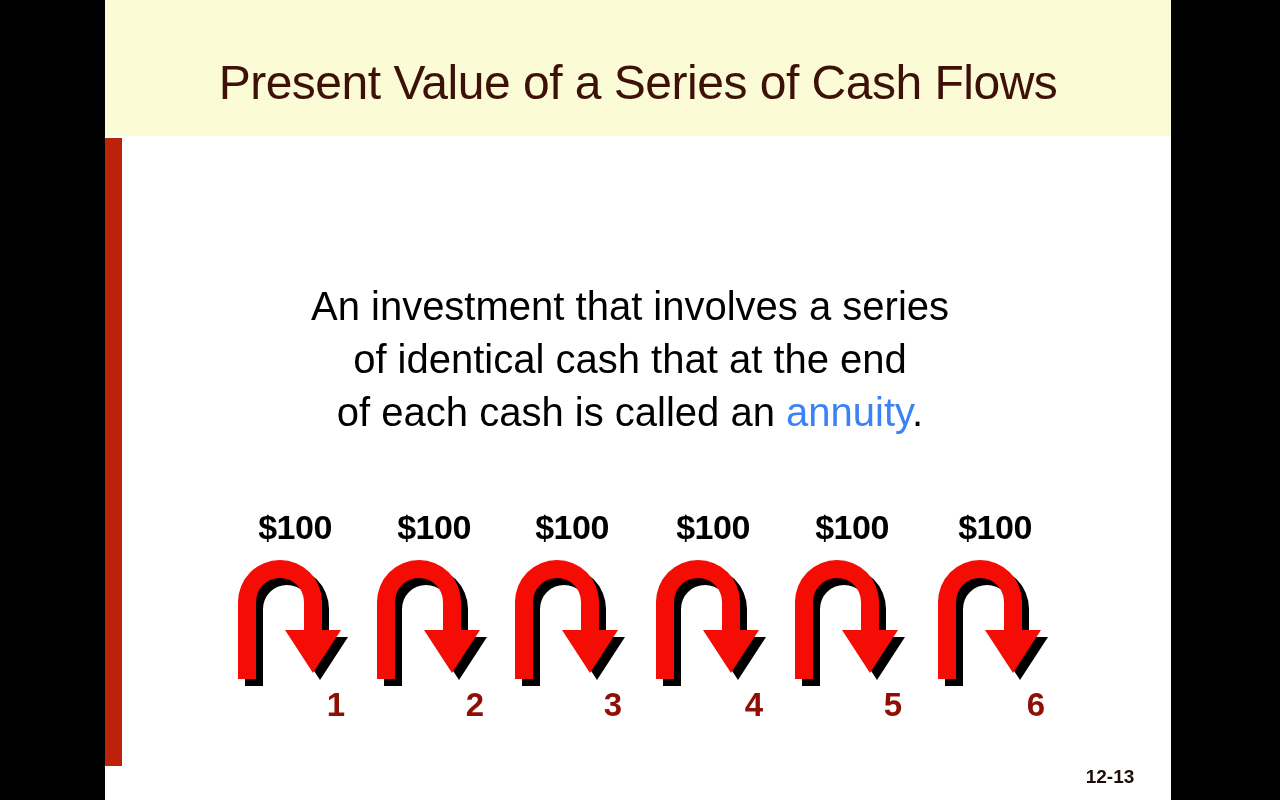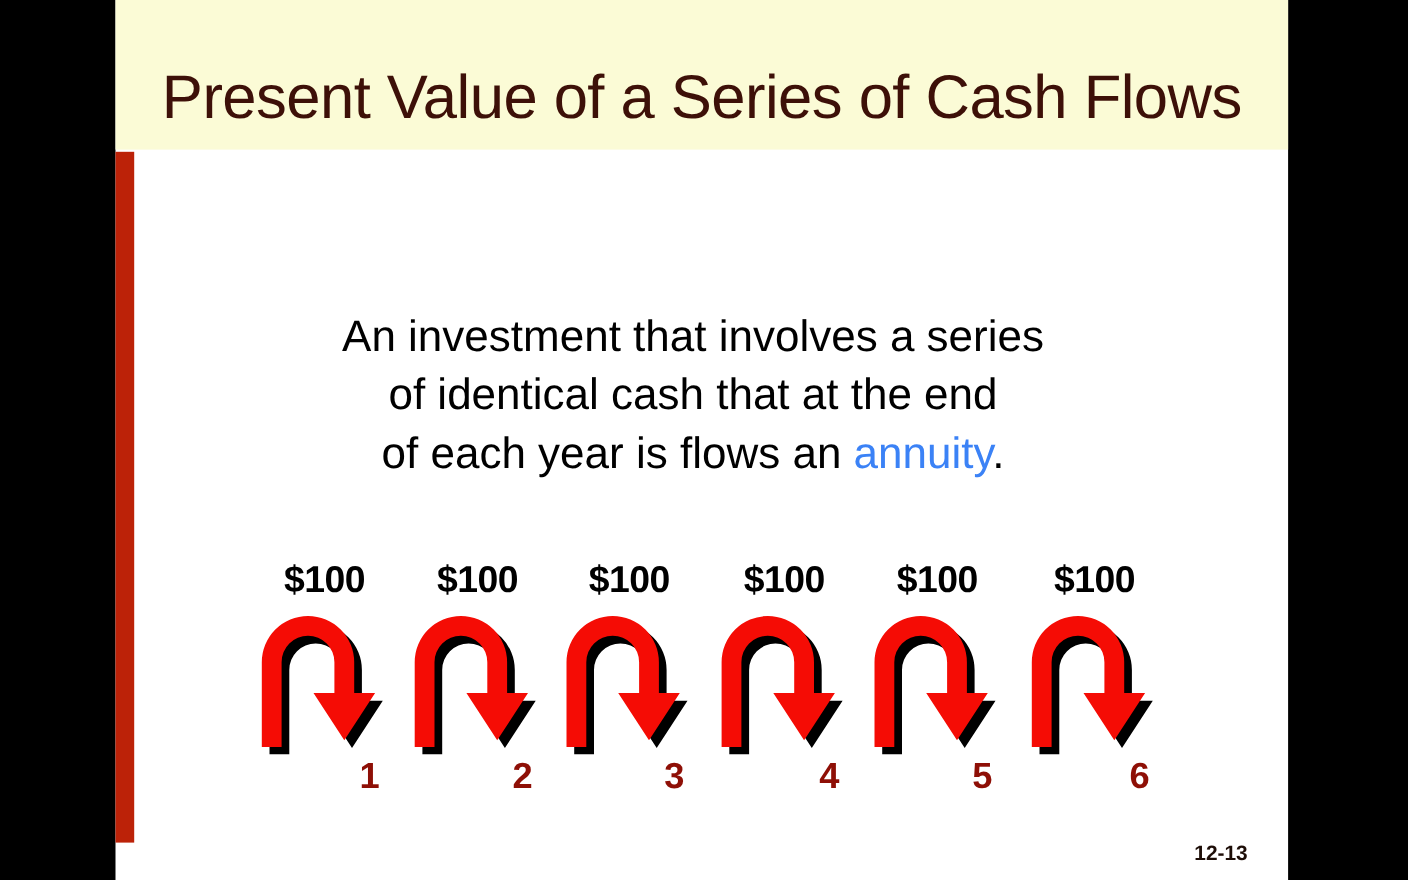--- a/index.html
+++ b/index.html
@@ -40,21 +40,21 @@
     height: 136px;
     background: #fbfbd6;
   }
   #slide-title {
     position: absolute;
     left: 0px;
     top: 55px;
     width: 1066px;
     text-align: center;
     font-family: "Liberation Sans", sans-serif;
-    font-size: 56px;
+    font-size: 48px;
     font-weight: 400;
     letter-spacing: -0.5px;
     color: #3d1008;
     white-space: nowrap;
   }
 
   
   #accent-bar {
     position: absolute;
     left: 105px;
@@ -149,21 +149,21 @@
 
   <div id="title-banner">
     <div id="slide-title">Present Value of a Series of Cash Flows</div>
   </div>
 
   <div id="accent-bar"></div>
 
   <div id="body-text">
     <div>An investment that involves a series</div>
     <div>of identical cash that at the end</div>
-    <div><span>of each year is flows an </span><span class="hl">annuity</span><span>.</span></div>
+    <div><span>of each cash is called an </span><span class="hl">annuity</span><span>.</span></div>
   </div>
 
   <div id="cashflow-diagram">
 
     <div class="cf-group" style="left:0px;">
       <div class="cf-amount">$100</div>
       <div class="cf-arch">
         <svg viewBox="0 0 150 132" width="150" height="132" xmlns="http://www.w3.org/2000/svg">
           <g transform="translate(7,7)">
             <path d="M13,125 L13,48 A42,42 0 0 1 97,48 L97,76 L116,76 L88,119 L60,76 L79,76 L79,48 A24,24 0 0 0 31,48 L31,125 Z" fill="#000000"></path>

